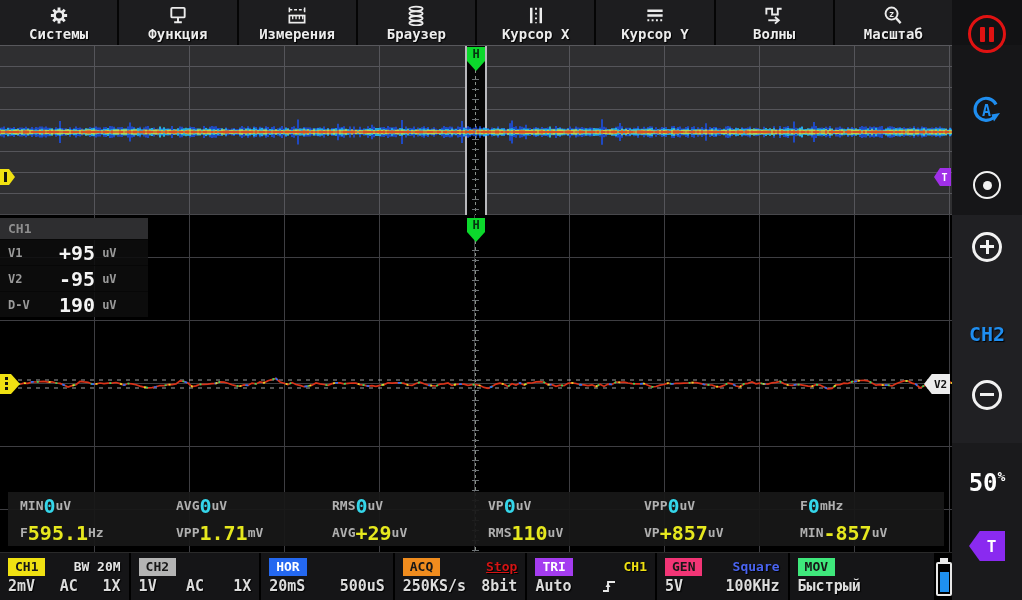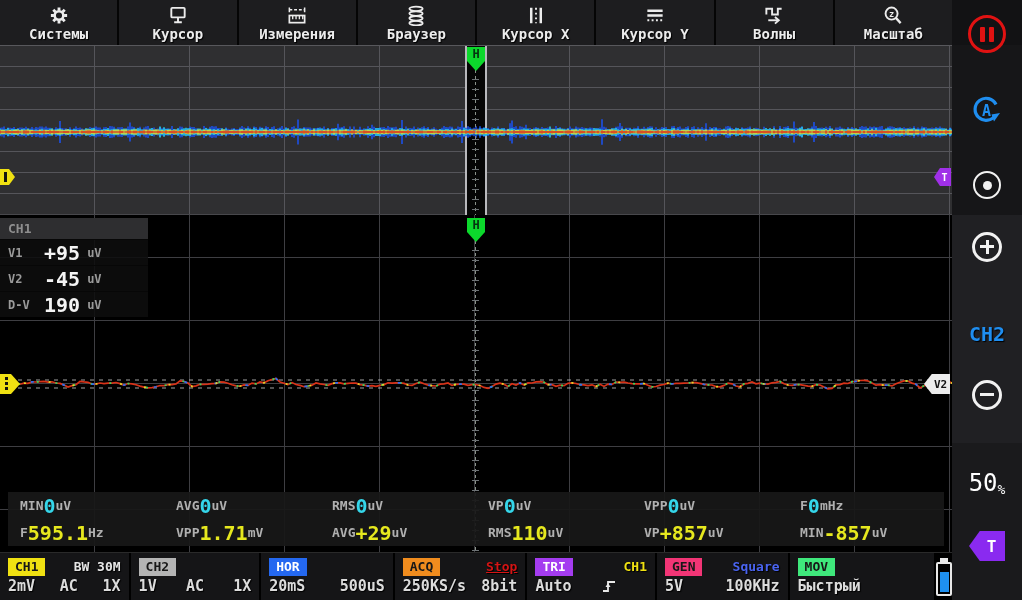--- a/index.html
+++ b/index.html
@@ -30,21 +30,21 @@
   .pause-btn { top:15px; width:38px; height:38px; border:3px solid #e01212; border-radius:50%; gap:4px; }
   .pause-btn i { display:block; width:5px; height:15px; background:#e01212; border-radius:1px; }
   .auto-btn { top:92px; width:36px; height:36px; }
   .ring-btn { width:30px; height:30px; border:3px solid #f2f2f2; border-radius:50%; position:absolute; }
   .dot-btn { top:171px; width:28px; height:28px; }
   .dot-btn i { width:9px; height:9px; background:#f2f2f2; border-radius:50%; }
   .plus-btn { top:245px; } .minus-btn { top:393px; }
   .plus-btn i, .minus-btn i { position:relative; display:block; width:14px; height:3px; background:#f2f2f2; }
   .plus-btn i::after { content:''; position:absolute; left:5.5px; top:-5.5px; width:3px; height:14px; background:#f2f2f2; }
   .ch2-btn { top:322px; color:#1f8ef0; font-size:20px; font-weight:bold; text-shadow:1px 1px 1px #000; }
-  .fifty-btn { top:469px; color:#fff; font-weight:normal; align-items:flex-end; }
+  .fifty-btn { top:469px; color:#fff; font-weight:bold; align-items:flex-start; }
   .fifty-btn .big { font-size:24px; } .fifty-btn .small { font-size:13px; }
   .ttag-btn { top:531px; width:36px; height:30px; background:#8a2af0;
     clip-path:polygon(0 50%, 30% 0, 100% 0, 100% 100%, 30% 100%);
     color:#fff; font-size:16px; font-weight:bold; padding-left:9px; }
 
   
   .screen { position:absolute; left:0; top:45px; width:952px; height:507px; background:#000; }
 
   .top-strip { position:absolute; left:0; top:0; width:952px; height:170px; background:#2f2f31;
     border-top:1px solid #58585c; border-bottom:1px solid #48484c;
@@ -89,21 +89,21 @@
   .v2-tag { position:absolute; right:2px; top:159px; width:26px; height:20px; background:#ececec;
     clip-path:polygon(0 50%, 30% 0, 100% 0, 100% 100%, 30% 100%);
     color:#121212; font-size:11px; font-weight:bold; display:flex; align-items:center; justify-content:center; padding-left:7px; }
 
   
   .cursor-panel { position:absolute; left:0; top:3px; width:148px; background:rgba(14,14,14,.88); }
   .cp-header { height:21px; background:#2e2e30; color:#8e8e8e; font-size:13px; font-weight:bold;
     padding:3px 0 0 8px; }
   .cp-row { height:26px; display:flex; align-items:center; padding:0 8px; border-top:1px solid #070707; }
   .cp-label { width:36px; font-size:12px; font-weight:bold; color:#9a9a9a; }
-  .cp-value { font-size:20px; font-weight:bold; color:#f4f4f4; margin-right:7px; }
+  .cp-value { font-size:20px; font-weight:bold; color:#f4f4f4; margin-right:7px;margin-left:15px; }
   .cp-unit { font-size:12px; font-weight:bold; color:#9a9a9a; }
 
   
   .meas-panel { position:absolute; left:8px; top:277px; width:936px; height:54px;
     background:rgba(24,24,24,.93); display:grid;
     grid-template-columns:repeat(6,1fr); grid-template-rows:27px 27px; }
   .meas-cell { display:flex; align-items:center; padding-left:12px; white-space:nowrap; }
   .m-label { font-size:13px; font-weight:bold; color:#b0b0b0; }
   .m-value { font-size:20px; font-weight:bold; }
   .row-cyan .m-value { color:#35d6ea; }
@@ -138,21 +138,21 @@
       </span>
       <span class="mi-label">Системы</span>
     </div>
     <div class="menu-item">
       <span class="mi-icon">
         <svg width="24" height="21" viewBox="0 0 24 22">
             <rect x="5" y="3" width="14" height="10" rx="1" stroke-width="2"></rect>
             <path stroke-width="2" d="M12 13v4M8 18h8"></path>
           </svg>
       </span>
-      <span class="mi-label">Курсор</span>
+      <span class="mi-label">Функция</span>
     </div>
     <div class="menu-item">
       <span class="mi-icon">
         <svg width="24" height="21" viewBox="0 0 24 22">
             <path stroke-width="1.6" stroke-dasharray="3 2" d="M4 5h16"></path>
             <path stroke-width="1.6" d="M4 2.5v5M20 2.5v5"></path>
             <rect x="4" y="11" width="16" height="7.5" stroke-width="1.8"></rect>
             <path stroke-width="1.4" d="M7.5 11v4M11 11v4M14.5 11v4M18 11v4"></path>
           </svg>
       </span>
@@ -287,21 +287,21 @@
 
       <div class="cursor-panel">
         <div class="cp-header">CH1</div>
         <div class="cp-row">
           <span class="cp-label">V1</span>
           <span class="cp-value">+95</span>
           <span class="cp-unit">uV</span>
         </div>
         <div class="cp-row">
           <span class="cp-label">V2</span>
-          <span class="cp-value">-45</span>
+          <span class="cp-value">-95</span>
           <span class="cp-unit">uV</span>
         </div>
         <div class="cp-row">
           <span class="cp-label">D-V</span>
           <span class="cp-value">190</span>
           <span class="cp-unit">uV</span>
         </div>
       </div>
 
       <div class="ch-marker-zoom"></div>
@@ -370,21 +370,21 @@
             <span class="m-value">-857</span>
             <span class="m-unit">uV</span>
           </div>
       </div>
     </div>
   </main>
 
   <footer class="status-bar">
     <div class="sb-block" style="width:130px">
       <span class="sb-badge" style="background-color: rgb(240, 225, 18); color: rgb(24, 24, 24);">CH1</span>
-      <span class="sb-extra" style="color: rgb(230, 230, 230);">BW 30M</span>
+      <span class="sb-extra" style="color: rgb(230, 230, 230);">BW 20M</span>
       <div class="sb-row2">
         <span>2mV</span>
         <span>AC</span>
         <span>1X</span>
       </div>
     </div>
     <div class="sb-block" style="width:130px">
       <span class="sb-badge" style="background-color: rgb(180, 180, 180); color: rgb(24, 24, 24);">CH2</span>
       <span class="sb-extra" style="color: rgb(230, 230, 230);"></span>
       <div class="sb-row2">

